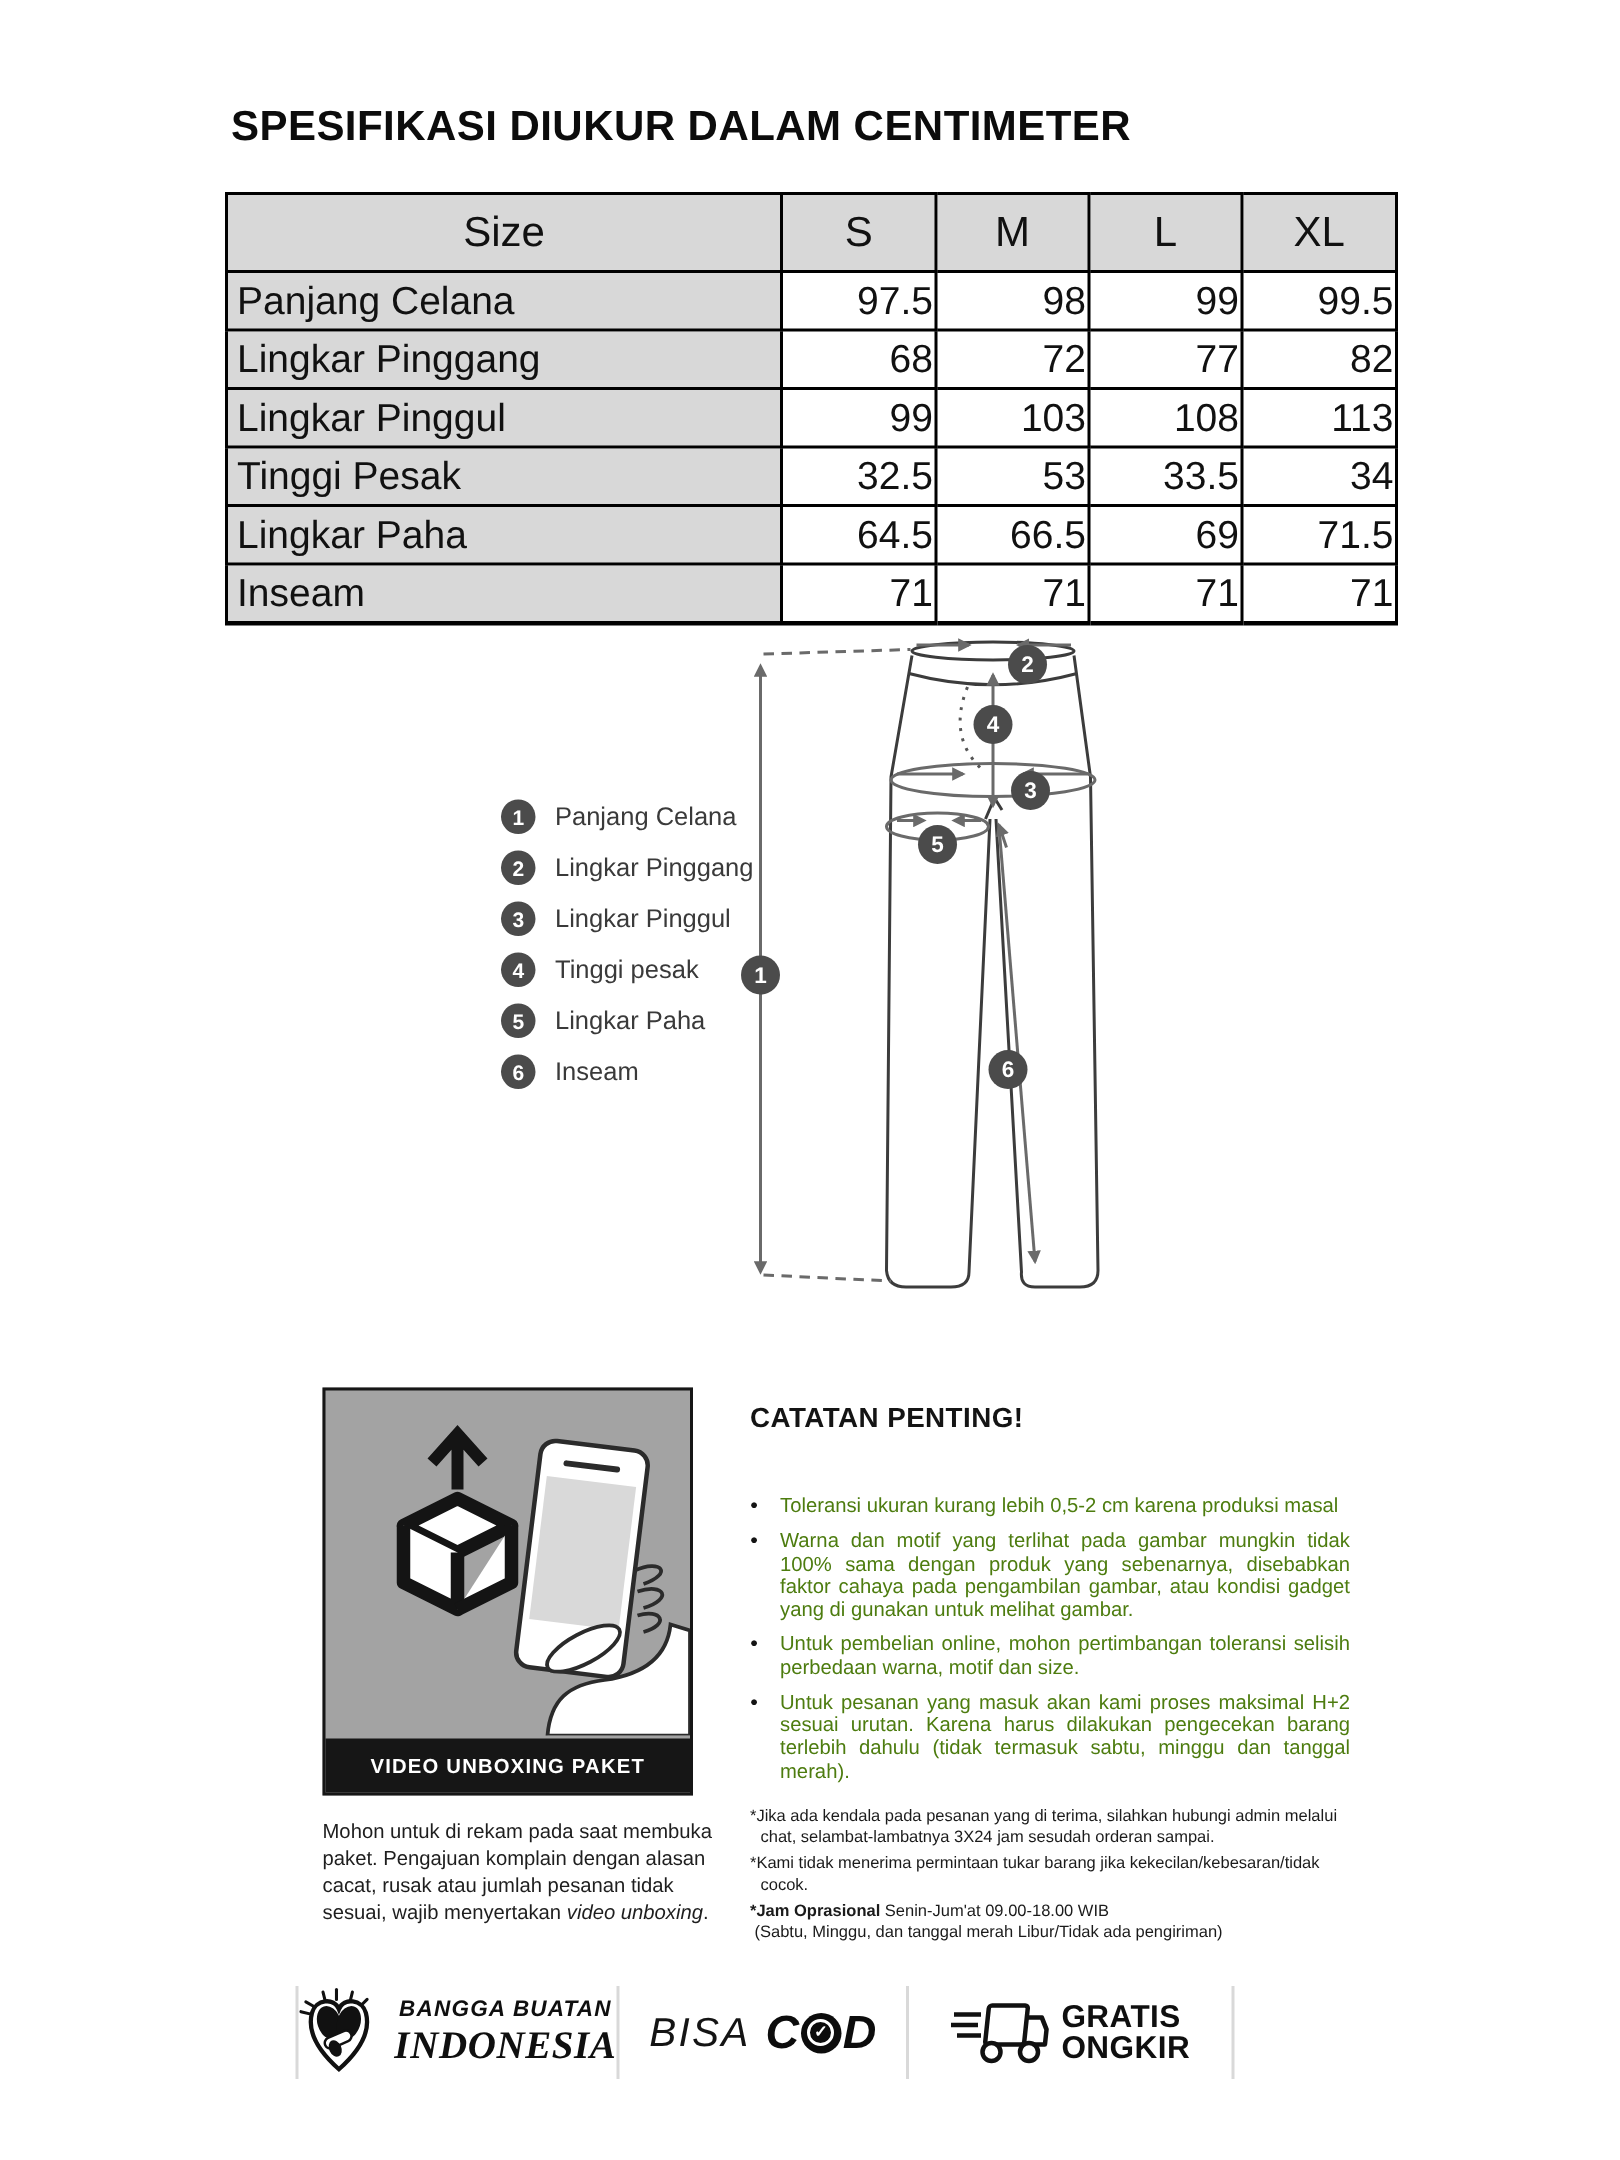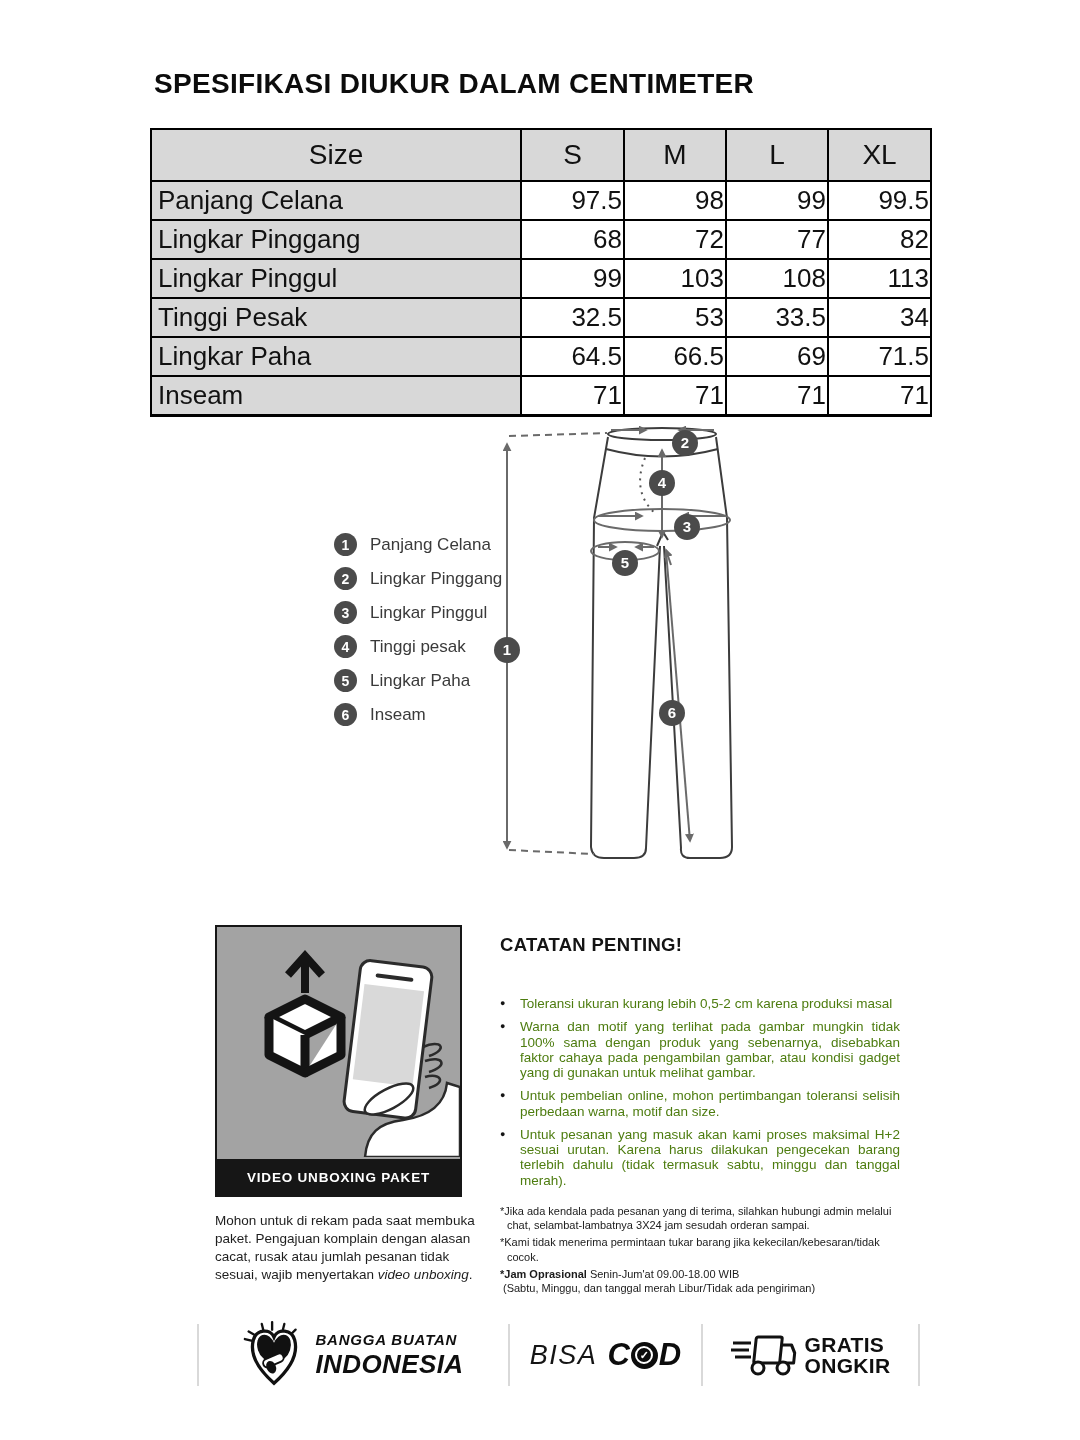--- a/index.html
+++ b/index.html
@@ -56,26 +56,26 @@
   .bullet .dot{flex:0 0 8px;font-size:9px;line-height:15px;color:#141414;}
   .bullet .btxt{margin-left:12px;font-size:13.5px;line-height:1.13;text-align:justify;color:#4d7c0f;}
   .footnotes{margin-top:16px;}
   .fnote{font-size:11px;line-height:1.3;color:#1b1b1b;margin-bottom:3px;padding-left:7px;text-indent:-7px;}
   .fnote .fn-line2{display:block;padding-left:3px;}
   .fnote b{font-weight:bold;}
   
   .footer{position:absolute;left:197px;top:1320px;height:70px;display:flex;align-items:center;}
   .vdiv{width:2px;height:62px;background:#d9d9d9;flex:0 0 2px;}
   .badge{display:flex;align-items:center;justify-content:center;}
-  .badge-1{width:309px;}
+  .badge-1{width:212px;text-align:center;}
   .badge-2{width:191px;}
   .badge-3{width:215px;}
   .b1-text{margin-left:10px;font-style:italic;color:#0f0f0f;}
   .b1t1{font-size:15px;font-weight:bold;letter-spacing:.8px;}
-  .b1t2{font-size:26px;font-weight:900;letter-spacing:.4px;margin-top:1px;}
+  .b1t2{font-size:26px;font-weight:900;letter-spacing:.4px;margin-top:1px;font-family:Liberation Serif, serif;}
   .bisa{font-size:27px;font-style:italic;font-weight:400;letter-spacing:1.5px;color:#141414;}
   .cod{display:inline-flex;align-items:center;margin-left:10px;}
   .cod-letter{font-size:31px;font-weight:900;font-style:italic;color:#0c0c0c;}
   .cod-o{
     width:27px;height:27px;border-radius:50%;background:#0c0c0c;
     display:inline-flex;align-items:center;justify-content:center;margin:0 1px;
   }
   .cod-check{
     width:18px;height:18px;border:2px solid #fff;border-radius:50%;box-sizing:border-box;
     color:#fff;font-size:11px;line-height:14px;text-align:center;font-weight:bold;

